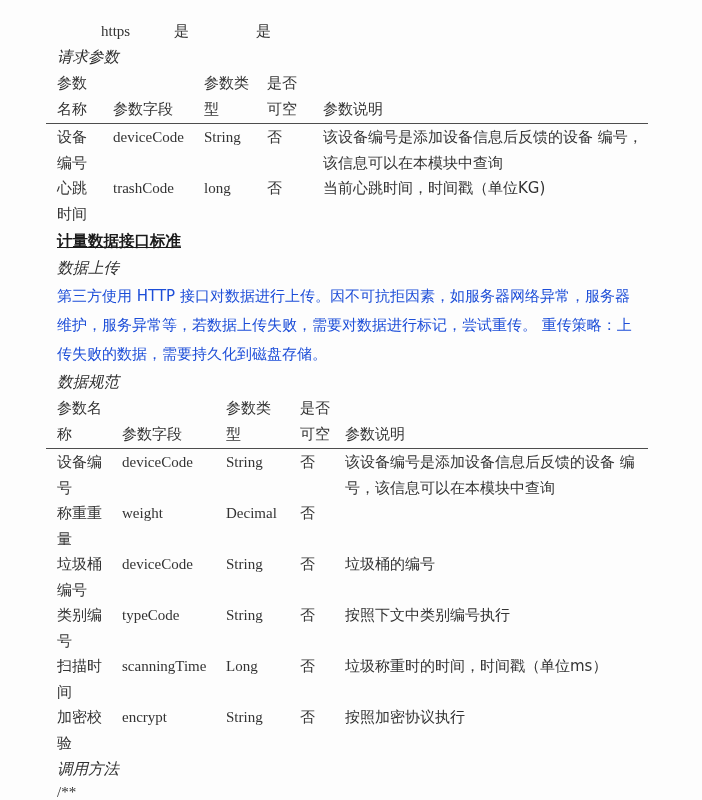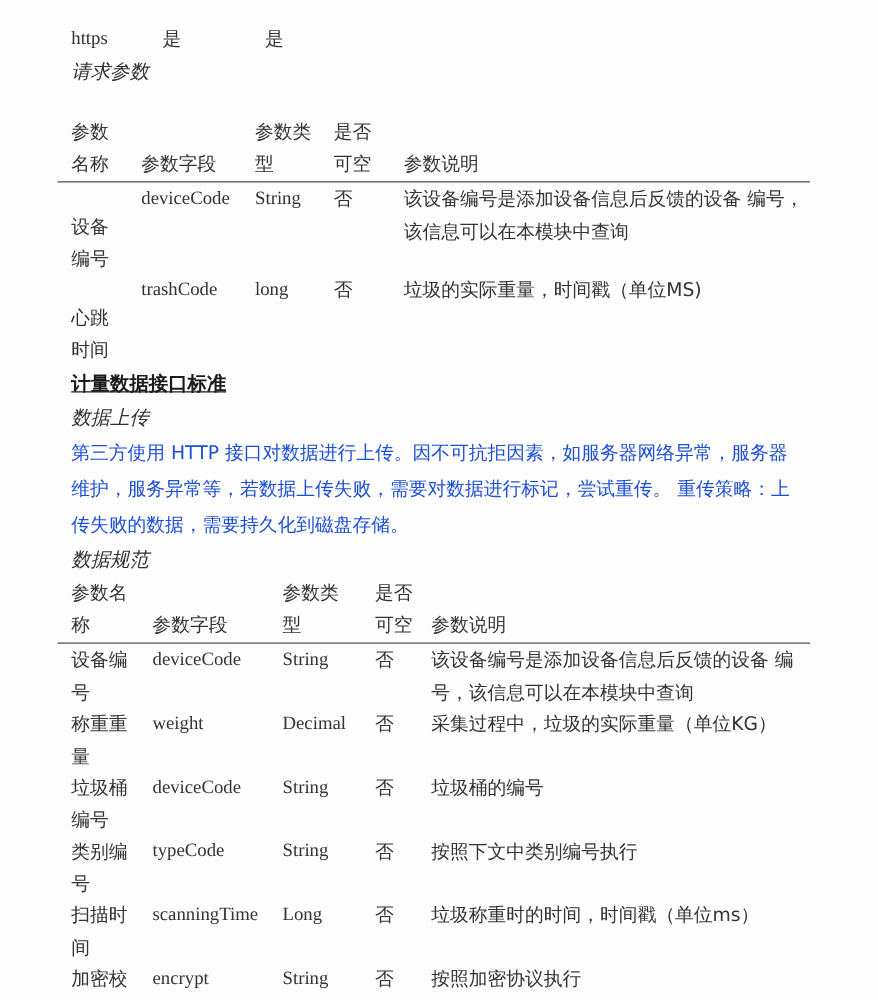--- a/index.html
+++ b/index.html
@@ -21,20 +21,21 @@
     height: 800px;
   }
   .latin {
     font-family: "Liberation Serif", "DejaVu Serif", serif;
   }
   
   .top-row {
     display: flex;
     font-size: 15px;
     line-height: 26px;
+    margin-left: 44px;
   }
   .top-row .tc1 { width: 73px; }
   .top-row .tc2 { width: 82px; }
   
   .h-italic {
     font-style: italic;
     font-size: 15.5px;
     line-height: 27px;
     color: #2f2f2f;
   }
@@ -59,21 +60,21 @@
     align-items: flex-start;
     font-size: 15px;
     line-height: 25.5px;
   }
   .trow.thead { align-items: flex-end; }
   .cell {
     white-space: pre-line;
     box-sizing: border-box;
     padding-right: 6px;
   }
-  .t1 .c1 { width: 56px; margin-top: 22px; }
+  .t1 .c1 { width: 56px; }
   .t1 .c2 { width: 91px; }
   .t1 .c3 { width: 63px; }
   .t1 .c4 { width: 56px; }
   .t1 .c5 { width: 332px; }
   .t2 .c1 { width: 65px; }
   .t2 .c2 { width: 104px; }
   .t2 .c3 { width: 74px; }
   .t2 .c4 { width: 45px; }
   .t2 .c5 { width: 303px; }
   .rule {
@@ -121,21 +122,21 @@
       <div class="cell c4">否</div>
       <div class="cell c5">该设备编号是添加设备信息后反馈的设备 编号，
 该信息可以在本模块中查询</div>
     </div>
     <div class="trow">
       <div class="cell c1">心跳
 时间</div>
       <div class="cell c2 latin">trashCode</div>
       <div class="cell c3 latin">long</div>
       <div class="cell c4">否</div>
-      <div class="cell c5">垃圾的实际重量，时间戳（单位MS)</div>
+      <div class="cell c5">当前心跳时间，时间戳（单位KG)</div>
     </div>
   </div>
 
   <div class="h-bold">计量数据接口标准</div>
   <div class="h-italic">数据上传</div>
   <div class="para">第三方使用 HTTP 接口对数据进行上传。因不可抗拒因素，如服务器网络异常，服务器
 维护，服务异常等，若数据上传失败，需要对数据进行标记，尝试重传。 重传策略：上
 传失败的数据，需要持久化到磁盘存储。</div>
   <div class="h-italic">数据规范</div>
 
@@ -159,21 +160,20 @@
       <div class="cell c4">否</div>
       <div class="cell c5">该设备编号是添加设备信息后反馈的设备 编
 号，该信息可以在本模块中查询</div>
     </div>
     <div class="trow">
       <div class="cell c1">称重重
 量</div>
       <div class="cell c2 latin">weight</div>
       <div class="cell c3 latin">Decimal</div>
       <div class="cell c4">否</div>
-      <div class="cell c5">采集过程中，垃圾的实际重量（单位KG）</div>
     </div>
     <div class="trow">
       <div class="cell c1">垃圾桶
 编号</div>
       <div class="cell c2 latin">deviceCode</div>
       <div class="cell c3 latin">String</div>
       <div class="cell c4">否</div>
       <div class="cell c5">垃圾桶的编号</div>
     </div>
     <div class="trow">

